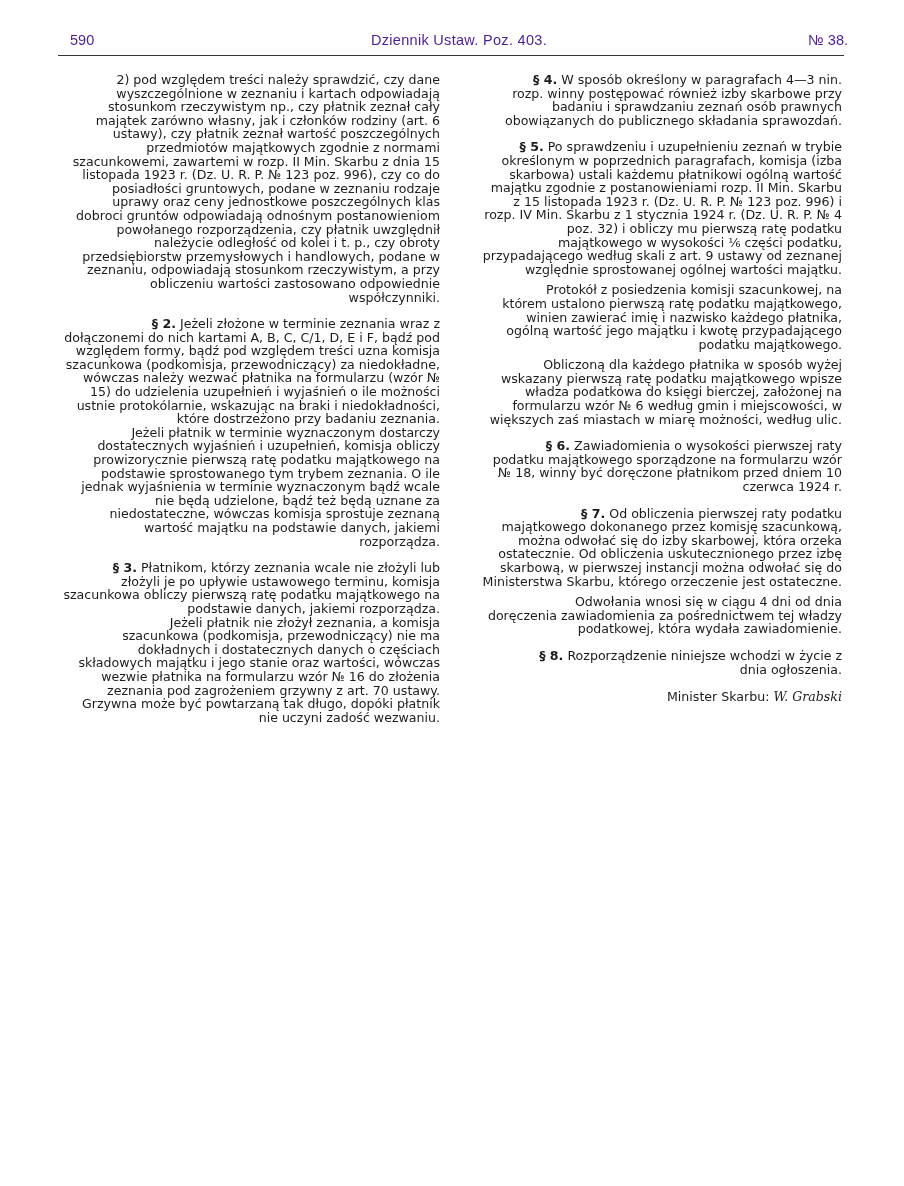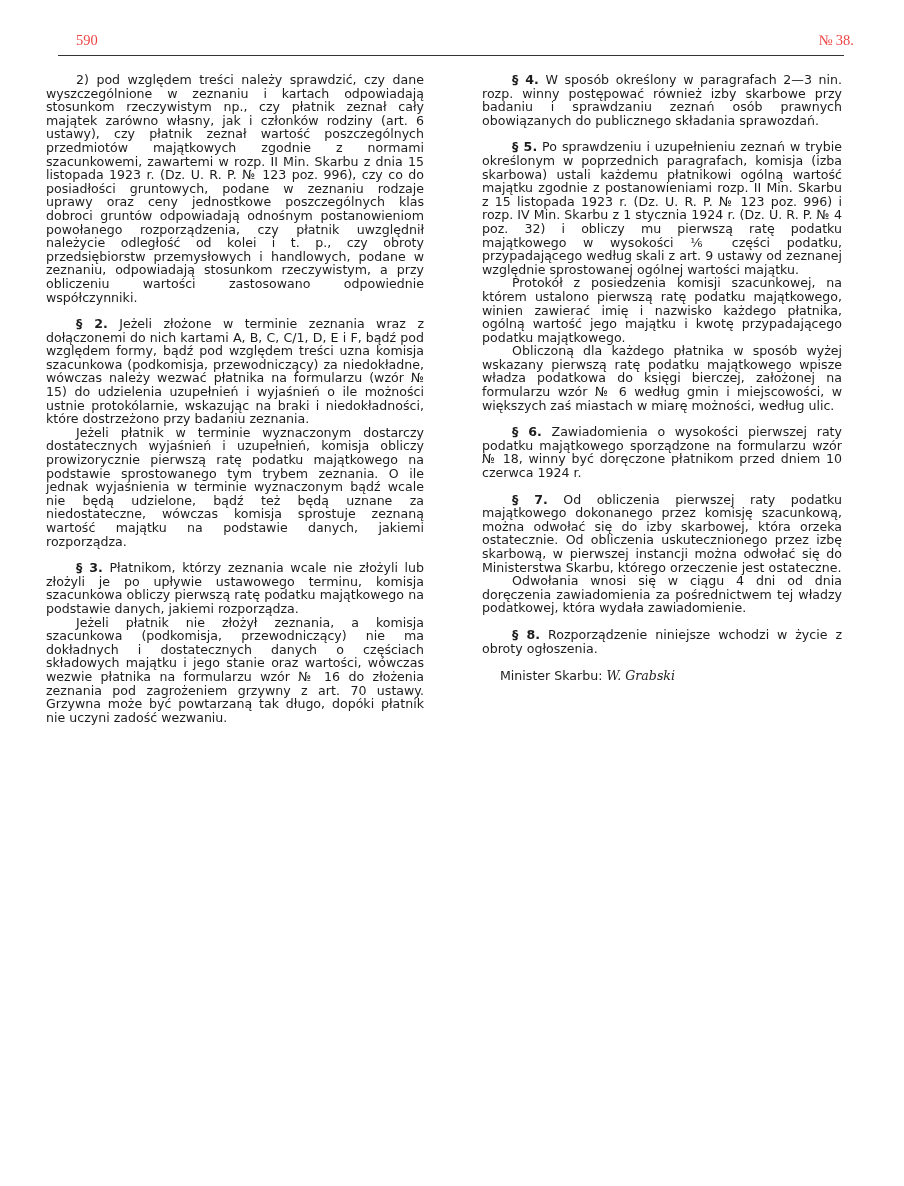--- a/index.html
+++ b/index.html
@@ -1,68 +1,69 @@
 <!DOCTYPE html>
 <html><head>
 <meta charset="utf-8">
 <style>
   html, body { margin: 0; padding: 0; }
   body {
     width: 904px; height: 1186px; background: #ffffff; position: relative; overflow: hidden;
     font-family: "DejaVu Serif", "Liberation Serif", serif; color: #1a1a1a;
   }
   .page-header {
-    position: absolute; left: 74px; top: 30px; width: 782px; height: 22px;
-    font-family: Liberation Serif, serif; font-size: 14.5px; color: #ef4444;
+    position: absolute; left: 68px; top: 30px; width: 782px; height: 22px;
+    font-family: Liberation Sans, sans-serif; font-size: 14.5px; color: #4c1d95;
   }
   .page-header .pno { position: absolute; left: 2px; top: 2px; }
   .page-header .title { position: absolute; left: 0; right: 0; top: 2px; text-align: center; letter-spacing: 0.3px; }
   .page-header .issue { position: absolute; right: 2px; top: 2px; }
   .rule { position: absolute; left: 58px; top: 55px; width: 786px; height: 0; border-top: 1.6px solid #333; }
   .col {
     position: absolute; top: 73px;
     font-size: 12.6px; line-height: 13.6px; text-align: justify; hyphens: manual;
     font-family: "DejaVu Sans", "Liberation Sans", sans-serif; color: #1c1c1c;
   }
-  .col.left { left: 46px; width: 378px; }
+  .col.left { left: 62px; width: 378px; }
   .col.right { left: 482px; width: 360px; }
-  .col p { margin: 0; text-indent: 30px; }
+  .col p { margin: 0; text-indent: 30px; text-align: right; }
   .col p.gap { margin-top: 13px; }
-  .col p.gap-sm { }
+  .col p.gap-sm { margin-top: 7px; }
   .col .par { font-weight: bold; }
   .signature { text-indent: 18px !important; margin-top: 14px !important; text-align: left; }
   .signature .name { font-style: italic; font-family: "DejaVu Serif", "Liberation Serif", serif; }
 </style>
 </head>
 <body>
 
 <div class="page-header">
   <span class="pno">590</span>
+  <span class="title">Dziennik Ustaw. Poz. 403.</span>
   <span class="issue">№ 38.</span>
 </div>
 <div class="rule"></div>
 
 <div class="col left">
   <p>2) pod względem treści należy sprawdzić, czy dane wyszczególnione w zeznaniu i kartach odpowiadają stosunkom rzeczywistym np., czy płatnik zeznał cały majątek zarówno własny, jak i członków rodziny (art. 6 ustawy), czy płatnik zeznał wartość poszczególnych przedmiotów majątkowych zgodnie z normami szacunkowemi, zawartemi w rozp. II Min. Skarbu z dnia 15 listopada 1923 r. (Dz. U. R. P. № 123 poz. 996), czy co do posiadłości gruntowych, podane w zeznaniu rodzaje uprawy oraz ceny jednostkowe poszczególnych klas dobroci gruntów odpowiadają odnośnym postanowieniom powołanego rozporządzenia, czy płatnik uwzględnił należycie odległość od kolei i t. p., czy obroty przedsiębiorstw przemysłowych i handlowych, podane w zeznaniu, odpowiadają stosunkom rzeczywistym, a przy obliczeniu wartości zastosowano odpowiednie współczynniki.</p>
 
   <p class="gap"><span class="par">§ 2.</span> <span>Jeżeli złożone w terminie zeznania wraz z dołączonemi do nich kartami A, B, C, C/1, D, E i F, bądź pod względem formy, bądź pod względem treści uzna komisja szacunkowa (podkomisja, przewodniczący) za niedokładne, wówczas należy wezwać płatnika na formularzu (wzór № 15) do udzielenia uzupełnień i wyjaśnień o ile możności ustnie protokólarnie, wskazując na braki i niedokładności, które dostrzeżono przy badaniu zeznania.</span></p>
   <p>Jeżeli płatnik w terminie wyznaczonym dostarczy dostatecznych wyjaśnień i uzupełnień, komisja obliczy prowizorycznie pierwszą ratę podatku majątkowego na podstawie sprostowanego tym trybem zeznania. O ile jednak wyjaśnienia w terminie wyznaczonym bądź wcale nie będą udzielone, bądź też będą uznane za niedostateczne, wówczas komisja sprostuje zeznaną wartość majątku na podstawie danych, jakiemi rozporządza.</p>
 
   <p class="gap"><span class="par">§ 3.</span> <span>Płatnikom, którzy zeznania wcale nie złożyli lub złożyli je po upływie ustawowego terminu, komisja szacunkowa obliczy pierwszą ratę podatku majątkowego na podstawie danych, jakiemi rozporządza.</span></p>
   <p>Jeżeli płatnik nie złożył zeznania, a komisja szacunkowa (podkomisja, przewodniczący) nie ma dokładnych i dostatecznych danych o częściach składowych majątku i jego stanie oraz wartości, wówczas wezwie płatnika na formularzu wzór № 16 do złożenia zeznania pod zagrożeniem grzywny z art. 70 ustawy. Grzywna może być powtarzaną tak długo, dopóki płatnik nie uczyni zadość wezwaniu.</p>
 </div>
 
 <div class="col right">
-  <p><span class="par">§ 4.</span> <span>W sposób określony w paragrafach 2—3 nin. rozp. winny postępować również izby skarbowe przy badaniu i sprawdzaniu zeznań osób prawnych obowiązanych do publicznego składania sprawozdań.</span></p>
+  <p><span class="par">§ 4.</span> <span>W sposób określony w paragrafach 4—3 nin. rozp. winny postępować również izby skarbowe przy badaniu i sprawdzaniu zeznań osób prawnych obowiązanych do publicznego składania sprawozdań.</span></p>
 
   <p class="gap"><span class="par">§ 5.</span> <span>Po sprawdzeniu i uzupełnieniu zeznań w trybie określonym w poprzednich paragrafach, komisja (izba skarbowa) ustali każdemu płatnikowi ogólną wartość majątku zgodnie z postanowieniami rozp. II Min. Skarbu z 15 listopada 1923 r. (Dz. U. R. P. № 123 poz. 996) i rozp. IV Min. Skarbu z 1 stycznia 1924 r. (Dz. U. R. P. № 4 poz. 32) i obliczy mu pierwszą ratę podatku majątkowego w wysokości ⅙ części podatku, przypadającego według skali z art. 9 ustawy od zeznanej względnie sprostowanej ogólnej wartości majątku.</span></p>
   <p class="gap-sm">Protokół z posiedzenia komisji szacunkowej, na którem ustalono pierwszą ratę podatku majątkowego, winien zawierać imię i nazwisko każdego płatnika, ogólną wartość jego majątku i kwotę przypadającego podatku majątkowego.</p>
   <p class="gap-sm">Obliczoną dla każdego płatnika w sposób wyżej wskazany pierwszą ratę podatku majątkowego wpisze władza podatkowa do księgi bierczej, założonej na formularzu wzór № 6 według gmin i miejscowości, w większych zaś miastach w miarę możności, według ulic.</p>
 
   <p class="gap"><span class="par">§ 6.</span> <span>Zawiadomienia o wysokości pierwszej raty podatku majątkowego sporządzone na formularzu wzór № 18, winny być doręczone płatnikom przed dniem 10 czerwca 1924 r.</span></p>
 
   <p class="gap"><span class="par">§ 7.</span> <span>Od obliczenia pierwszej raty podatku majątkowego dokonanego przez komisję szacunkową, można odwołać się do izby skarbowej, która orzeka ostatecznie. Od obliczenia uskutecznionego przez izbę skarbową, w pierwszej instancji można odwołać się do Ministerstwa Skarbu, którego orzeczenie jest ostateczne.</span></p>
   <p class="gap-sm">Odwołania wnosi się w ciągu 4 dni od dnia doręczenia zawiadomienia za pośrednictwem tej władzy podatkowej, która wydała zawiadomienie.</p>
 
-  <p class="gap"><span class="par">§ 8.</span> <span>Rozporządzenie niniejsze wchodzi w życie z obroty ogłoszenia.</span></p>
+  <p class="gap"><span class="par">§ 8.</span> <span>Rozporządzenie niniejsze wchodzi w życie z dnia ogłoszenia.</span></p>
 
   <p class="signature"><span>Minister Skarbu:</span> <span class="name">W. Grabski</span></p>
 </div>
 
 </body></html>

